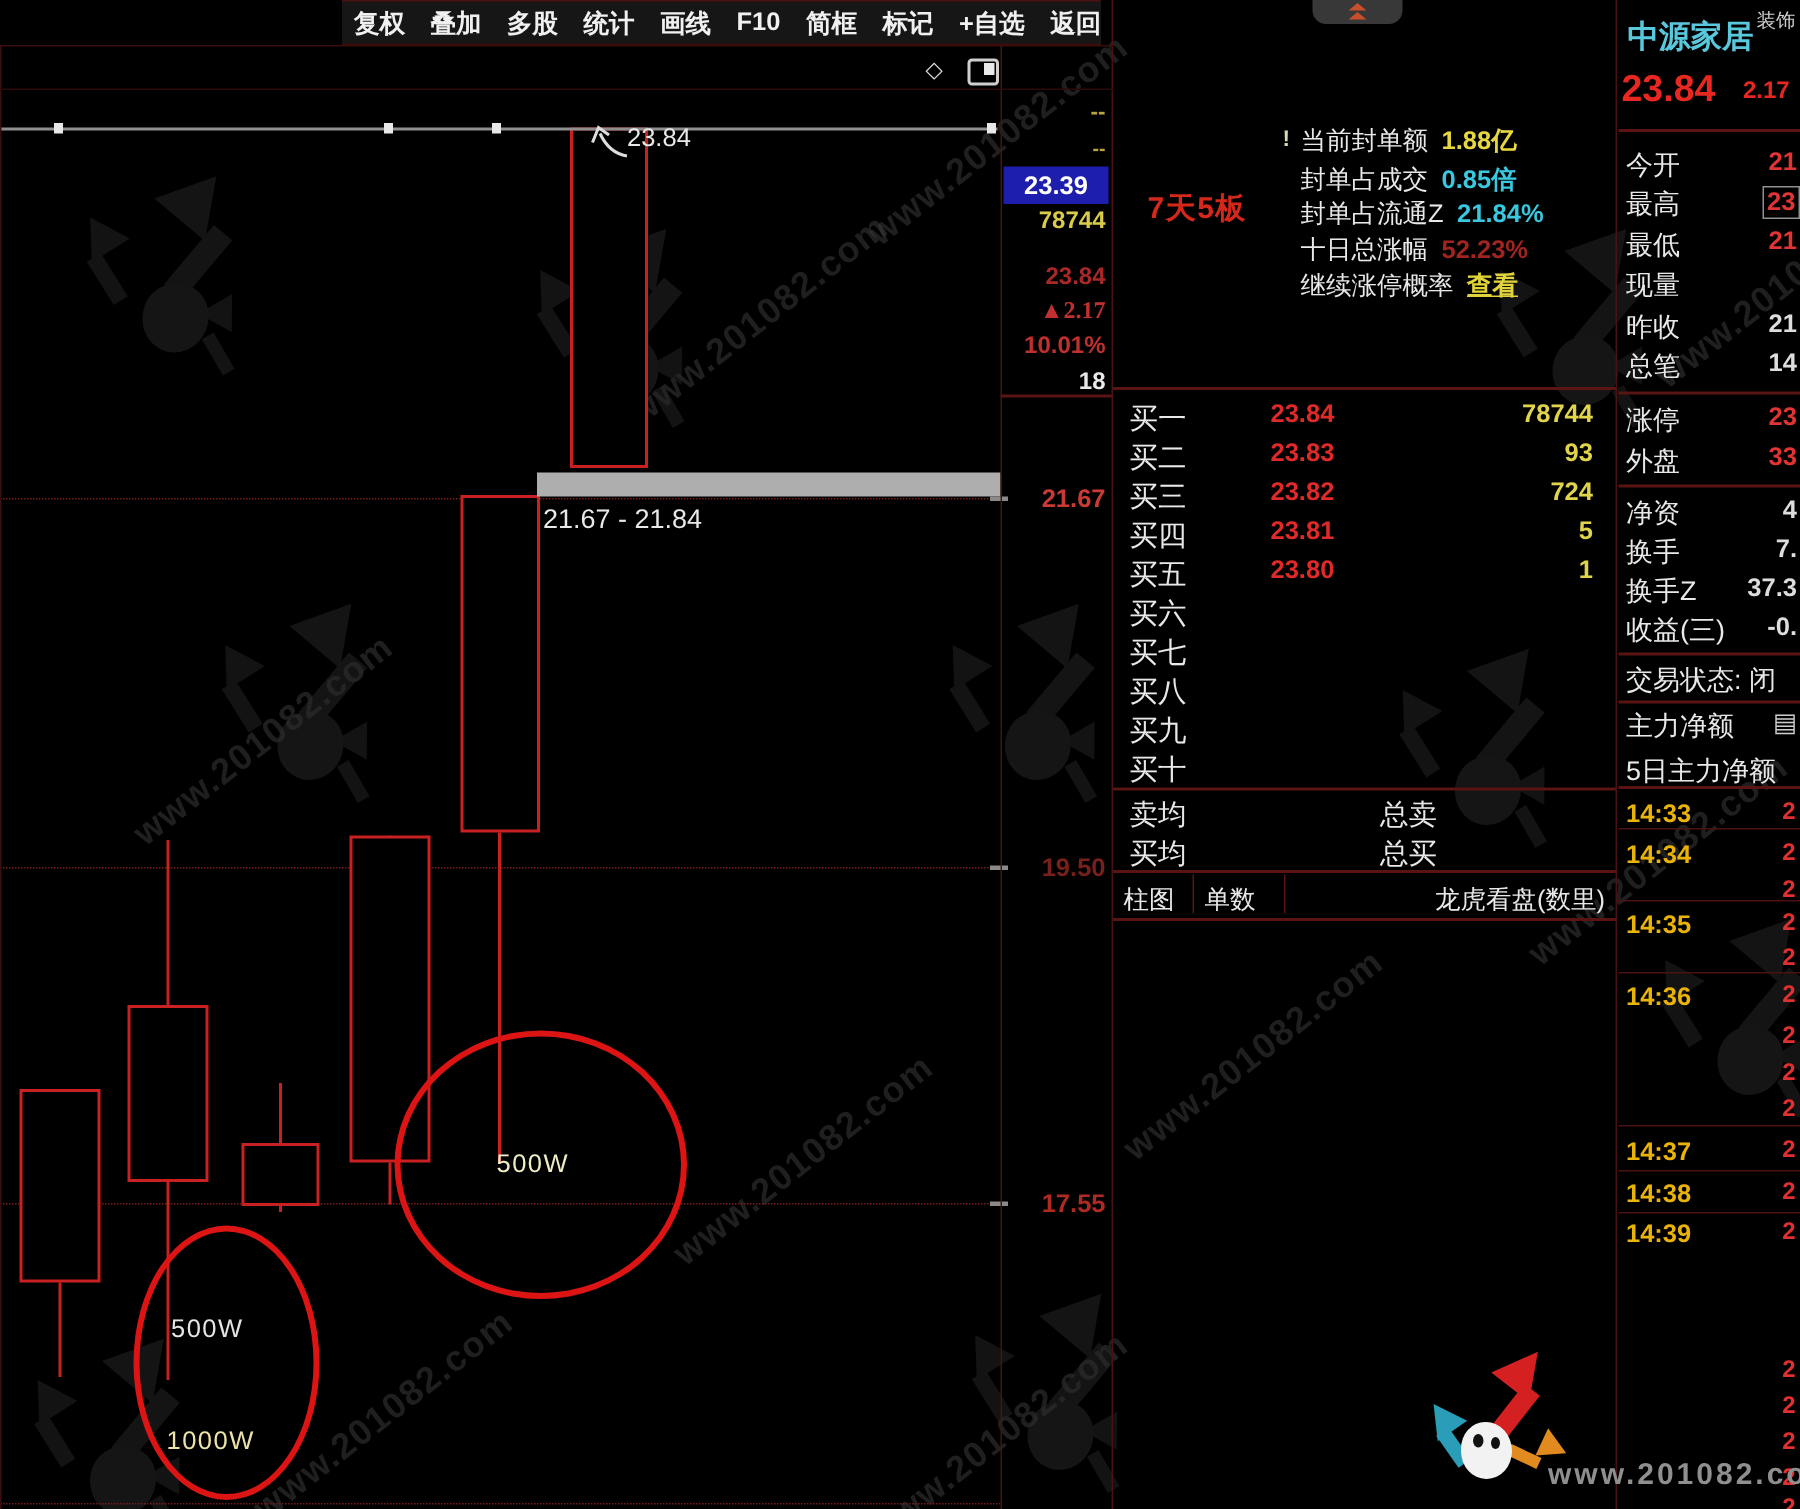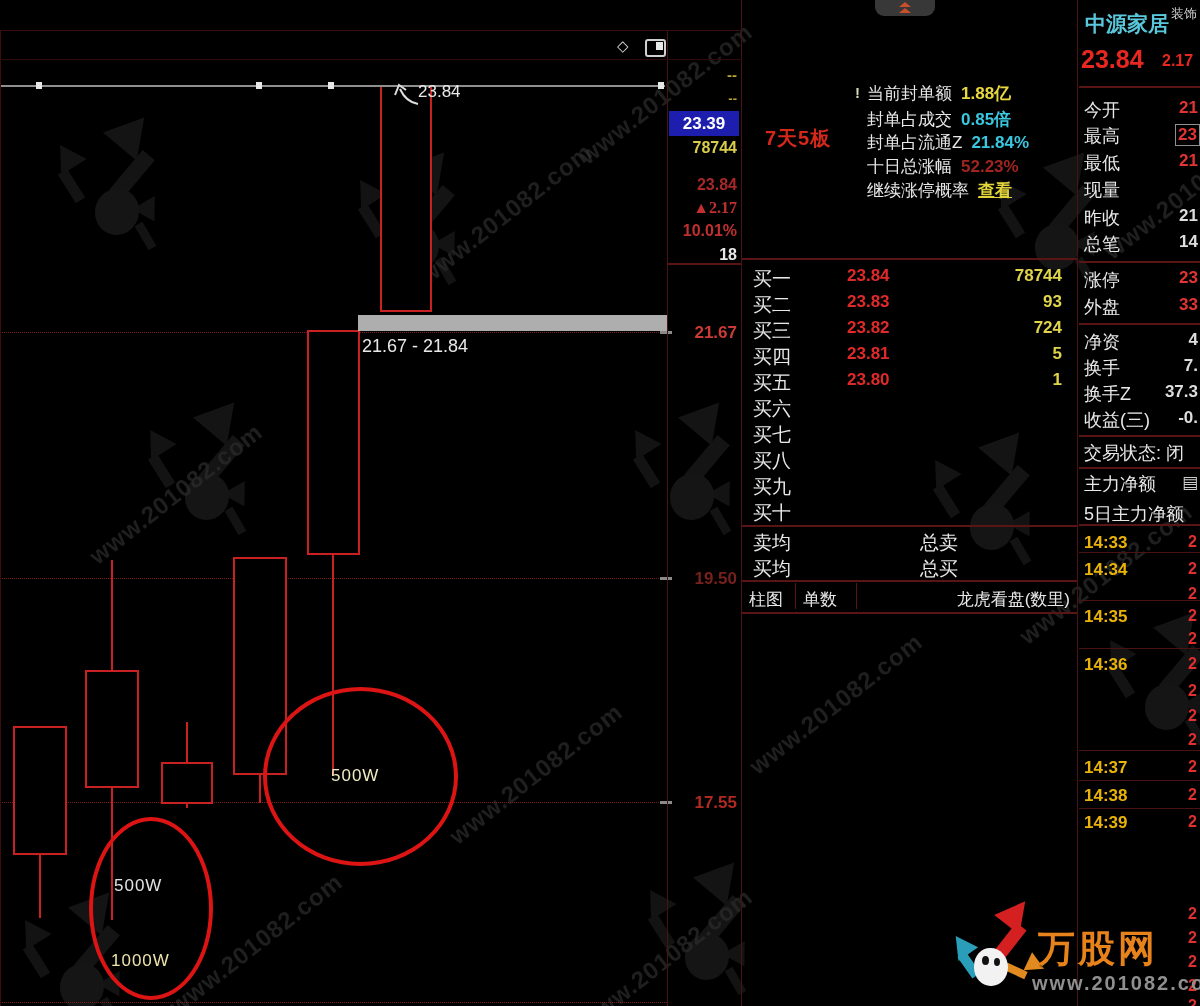--- a/index.html
+++ b/index.html
@@ -190,20 +190,32 @@
         <div class="wl-t1"></div>
         <div class="wl-s1"></div>
         <div class="wl-t2"></div>
         <div class="wl-s2"></div>
         <div class="wl-t3"></div>
         <div class="wl-s3"></div>
         <div class="wl-b"></div>
       </div>
     </div>
 
+  <div id="menubar" class="abs">
+      <span class="menu-item">复权</span>
+      <span class="menu-item">叠加</span>
+      <span class="menu-item">多股</span>
+      <span class="menu-item">统计</span>
+      <span class="menu-item">画线</span>
+      <span class="menu-item">F10</span>
+      <span class="menu-item">简框</span>
+      <span class="menu-item">标记</span>
+      <span class="menu-item">+自选</span>
+      <span class="menu-item">返回</span>
+    </div>
   <div id="subbar-diamond" class="abs">◇</div>
   <div id="subbar-split" class="abs"></div>
 
   <div id="chart" class="abs">
     <div id="grid-layer">
         <div class="gridline" style="top: 302px;"></div>
         <div class="gridline" style="top: 548px;"></div>
         <div class="gridline" style="top: 772px;"></div>
         <div class="gridline" style="top: 972px;"></div>
       </div>
@@ -497,17 +509,16 @@
   <div id="sitelogo" class="abs">
     <div class="lg-red-s"></div>
     <div class="lg-red-t"></div>
     <div class="lg-teal-s"></div>
     <div class="lg-teal-t"></div>
     <div class="lg-org-s"></div>
     <div class="lg-org-t"></div>
     <div class="lg-panda"></div>
     <div class="lg-eye1"></div>
     <div class="lg-eye2"></div>
-    <div class="lg-title">万股网</div>
     <div class="lg-url">www.201082.com</div>
   </div>
 
 </div>
 
 </body></html>

